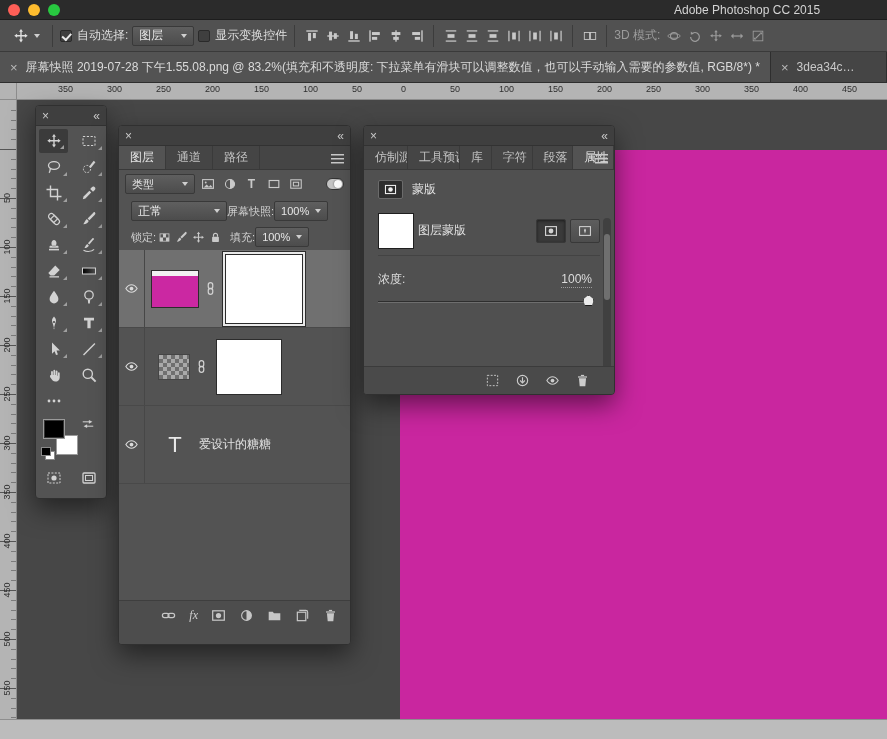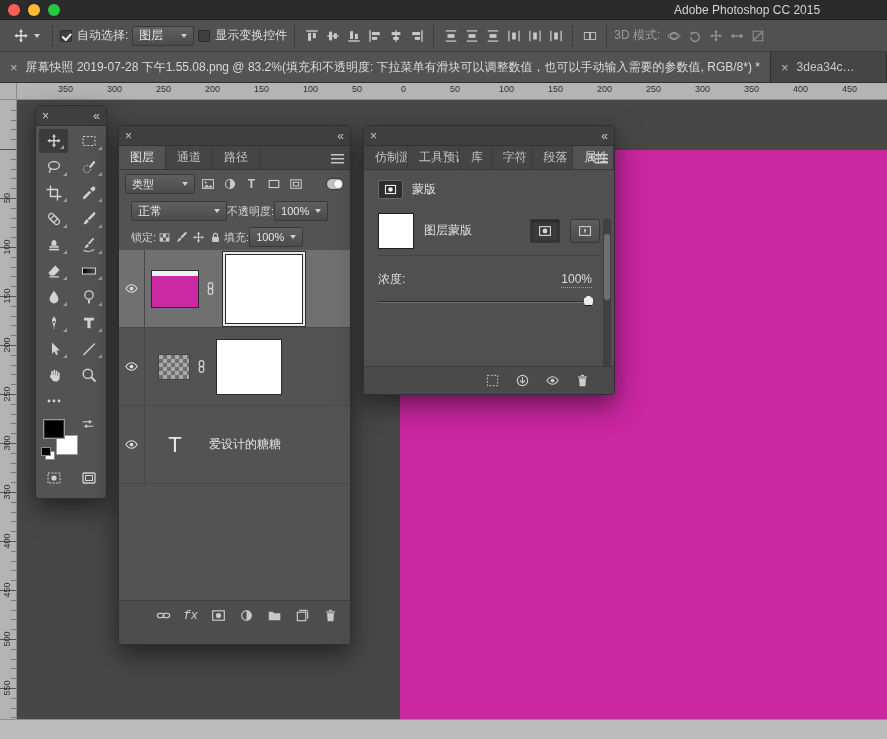--- a/index.html
+++ b/index.html
@@ -117,36 +117,36 @@
   .thumb-shot::before{content:"";position:absolute;left:0;top:0;right:0;height:5px;background:#f1f1f1;}
   .chain{width:15px;height:15px;color:#d2d2d2;margin:0 2px 0 4px;flex:none;}
   .maskthumb{background:#fff;border:1px solid #2c2c2c;flex:none;}
   .m1{width:78px;height:70px;margin-left:5px;box-shadow:0 0 0 2px #e9e9e9,0 0 0 3px #2c2c2c;}
   .m2{width:66px;height:56px;margin-left:5px;}
   .thumb-pattern{width:32px;height:26px;margin-left:13px;border:1px solid #454545;flex:none;background:#a9a9a9;
      background-image:linear-gradient(45deg,#6f6f6f 25%,transparent 25%,transparent 75%,#6f6f6f 75%),
                       linear-gradient(45deg,#6f6f6f 25%,transparent 25%,transparent 75%,#6f6f6f 75%);
      background-size:8px 8px;background-position:0 0,4px 4px;}
   .tglyph{width:48px;margin-left:6px;text-align:center;font-size:22px;color:#e8e8e8;flex:none;}
-  .lname{font-size:12px;color:#e2e2e2;margin-left:10px;flex:1;white-space:nowrap;overflow:hidden;}
+  .lname{font-size:12px;color:#e2e2e2;flex:1;white-space:nowrap;overflow:hidden;}
   .bgthumb{width:72px;height:62px;margin-left:6px;border:1px solid #2c2c2c;flex:none;
      background:radial-gradient(circle at 42% 40%,#ffffff 0 9%,#bfe6f5 18%,#6fa9e9 38%,#7a6fd8 56%,#b36bd1 68%,#e7d9ee 80%,#dde1e8 100%);}
   .locksmall{width:14px;height:14px;color:#dcdcdc;margin-right:12px;flex:none;}
   .lbar{height:30px;flex:none;display:flex;align-items:center;justify-content:flex-end;gap:13px;padding:0 12px;
         background:#4d4d4d;border-top:1px solid #3e3e3e;color:#c7c7c7;}
-  .fx{font-size:12px;font-style:italic;font-family:Liberation Mono, monospace;color:#cfcfcf;}
+  .fx{font-size:12px;font-style:italic;font-family:Liberation Serif, serif;color:#cfcfcf;}
   .lfooter{height:14px;flex:none;background:#4d4d4d;border-radius:0 0 3px 3px;}
 
   
   .props-panel{left:363px;top:125px;width:252px;height:270px;}
   .props-body{flex:1;position:relative;background:#505050;padding:2px 14px 0 14px;overflow:hidden;}
   .pr-mask-header{display:flex;align-items:center;gap:9px;height:34px;color:#e2e2e2;}
   .mask-badge{width:25px;height:19px;background:#2e2e2e;border:1px solid #6b6b6b;border-radius:2px;
               display:flex;align-items:center;justify-content:center;color:#efefef;flex:none;}
-  .pr-maskrow{display:flex;align-items:center;gap:10px;height:50px;border-bottom:1px solid #434343;}
+  .pr-maskrow{display:flex;align-items:center;gap:4px;height:50px;border-bottom:1px solid #434343;}
   .pthumb{width:36px;height:36px;background:#fff;border:1px solid #1f1f1f;flex:none;}
   .pr-masklabel{flex:1;color:#e0e0e0;}
   .mbtn{width:30px;height:24px;border:1px solid #383838;border-radius:2px;display:flex;align-items:center;justify-content:center;
         color:#d2d2d2;background:linear-gradient(#5d5d5d,#4d4d4d);flex:none;}
   .mbtn.pressed{background:#3a3a3a;box-shadow:inset 0 1px 3px rgba(0,0,0,.5);}
   .slider-block{margin-top:15px;margin-right:8px;}
   .sl-head{display:flex;justify-content:space-between;align-items:baseline;color:#dcdcdc;}
   .sl-val{border-bottom:1px dotted #9c9c9c;padding-bottom:1px;}
   .track{position:relative;height:2px;background:#2e2e2e;border-bottom:1px solid #6e6e6e;margin-top:13px;}
   .knob{position:absolute;top:-6px;width:11px;height:11px;background:#ebebeb;border:1px solid #1c1c1c;
@@ -752,21 +752,21 @@
             <use href="#i-smart"></use>
           </svg>
         </span>
       <span class="lf-toggle"></span>
     </div>
     <div class="blend-row">
       <div class="dropdown blend-dd">
         <span>正常</span>
         <span class="dd-arrow"></span>
       </div>
-      <span class="lbl">不透明度:</span>
+      <span class="lbl">屏幕快照:</span>
       <div class="dropdown val-dd">
         <span>100%</span>
         <span class="dd-arrow"></span>
       </div>
     </div>
     <div class="lock-row">
       <span class="lbl">锁定:</span>
       <span class="lockbtn">
           <svg class="ic s13">
             <use href="#i-checker"></use>
@@ -780,21 +780,21 @@
       <span class="lockbtn">
           <svg class="ic s13">
             <use href="#t-move"></use>
           </svg>
         </span>
       <span class="lockbtn">
           <svg class="ic s13">
             <use href="#i-lock"></use>
           </svg>
         </span>
-      <span class="lbl" style="margin-left:0">填充:</span>
+      <span class="lbl" style="margin-left:6px">填充:</span>
       <div class="dropdown val-dd">
         <span>100%</span>
         <span class="dd-arrow"></span>
       </div>
     </div>
     <div class="layers-list">
       <div class="lrow selected">
         <span class="eye-cell">
             <svg class="ic s15">
               <use href="#i-eye"></use>

